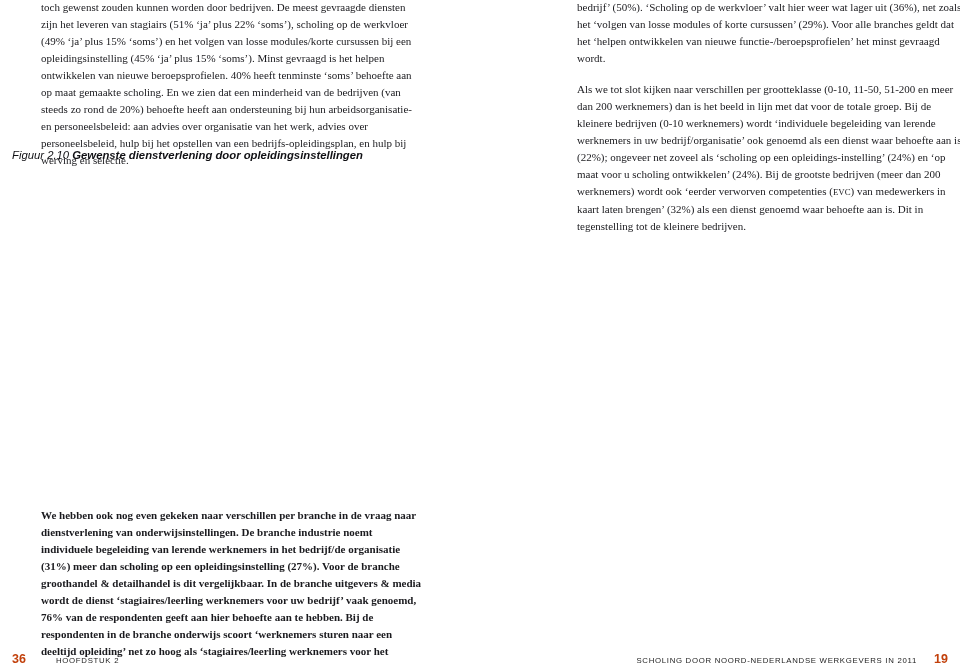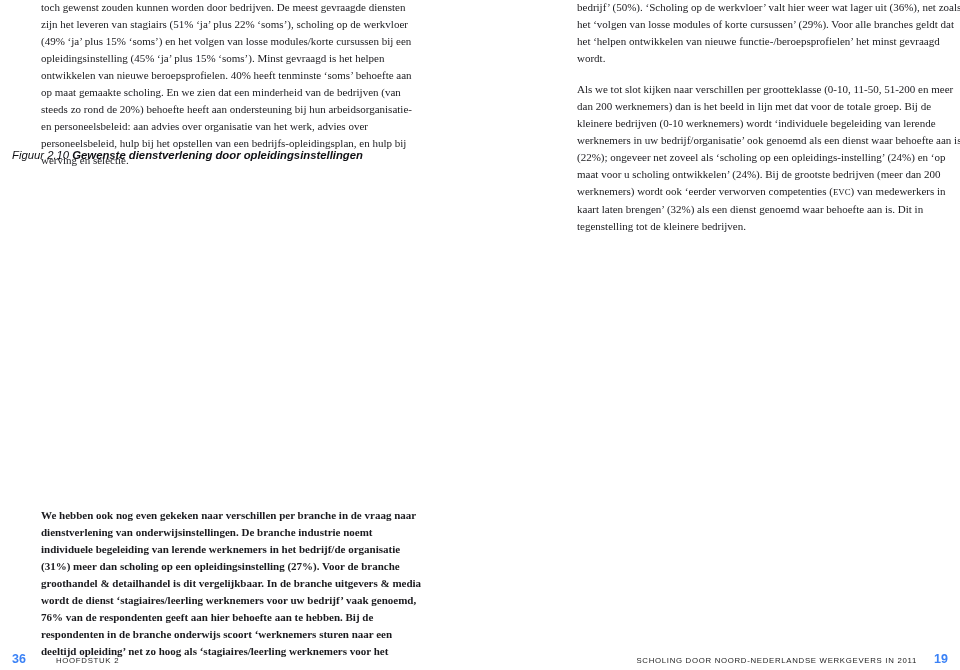--- a/index.html
+++ b/index.html
@@ -22,21 +22,21 @@
 
   .fig-caption{position:absolute; left:12px; top:149px;
      font-family:"Liberation Sans",sans-serif; font-size:11.3px; color:#101014;
      white-space:nowrap;}
   .fig-caption .num{font-style:italic; font-weight:400;}
   .fig-caption .ttl{font-style:italic; font-weight:700;}
 
   .chart{position:absolute; left:0px; top:0px; width:960px; height:670px;
          font-family:"Liberation Sans",sans-serif;}
 
-  .footer-num{position:absolute; font-weight:700; font-size:12.5px; color:#3b82f6; font-family:"Liberation Sans",sans-serif;}
+  .footer-num{position:absolute; font-weight:700; font-size:12.5px; color:#c2410c; font-family:"Liberation Sans",sans-serif;}
   .footer-lbl{position:absolute; font-size:7.8px; letter-spacing:0.09em; color:#222; font-family:"Liberation Sans",sans-serif; white-space:nowrap;}
 </style>
 </head>
 <body>
 
 <div class="page">
   <div class="body-text" id="left-top">
     <p>toch gewenst zouden kunnen worden door bedrijven. De meest gevraagde diensten zijn het leveren van stagiairs (51% ‘ja’ plus 22% ‘soms’), scholing op de werkvloer (49% ‘ja’ plus 15% ‘soms’) en het volgen van losse modules/korte cursussen bij een opleidingsinstelling (45% ‘ja’ plus 15% ‘soms’). Minst gevraagd is het helpen ontwikkelen van nieuwe beroepsprofielen. 40% heeft tenminste ‘soms’ behoefte aan op maat gemaakte scholing. En we zien dat een minderheid van de bedrijven (van steeds zo rond de 20%) behoefte heeft aan ondersteuning bij hun arbeidsorganisatie- en personeelsbeleid: aan advies over organisatie van het werk, advies over personeelsbeleid, hulp bij het opstellen van een bedrijfs-opleidingsplan, en hulp bij werving en selectie.</p>
   </div>
   <div class="body-text" id="left-bottom">

